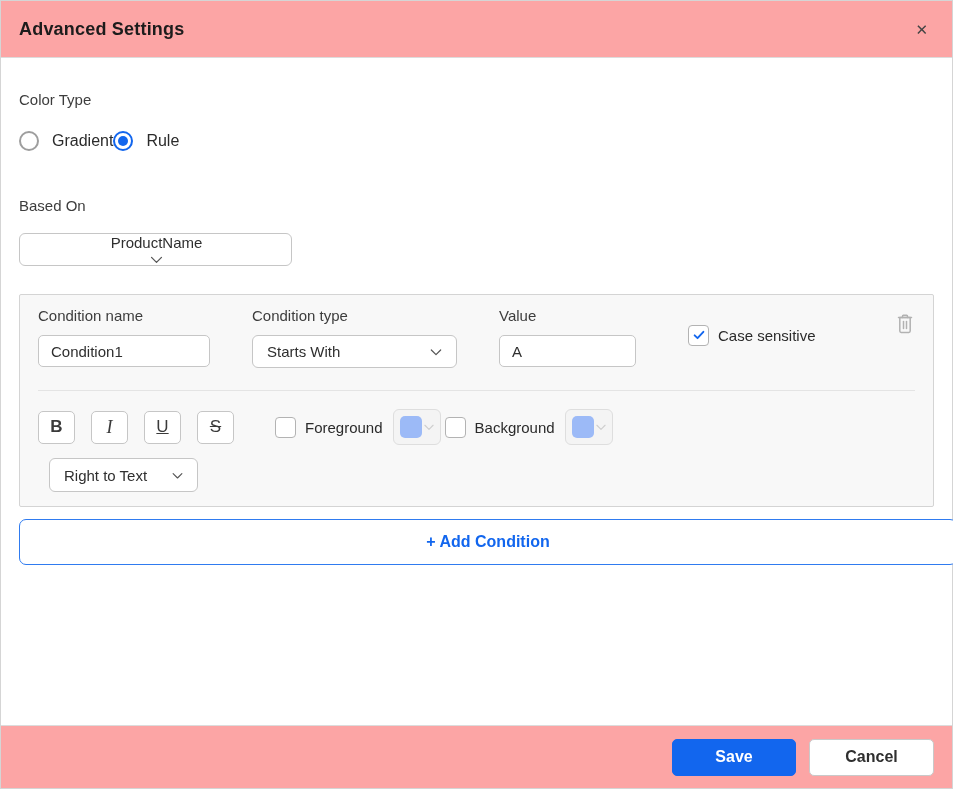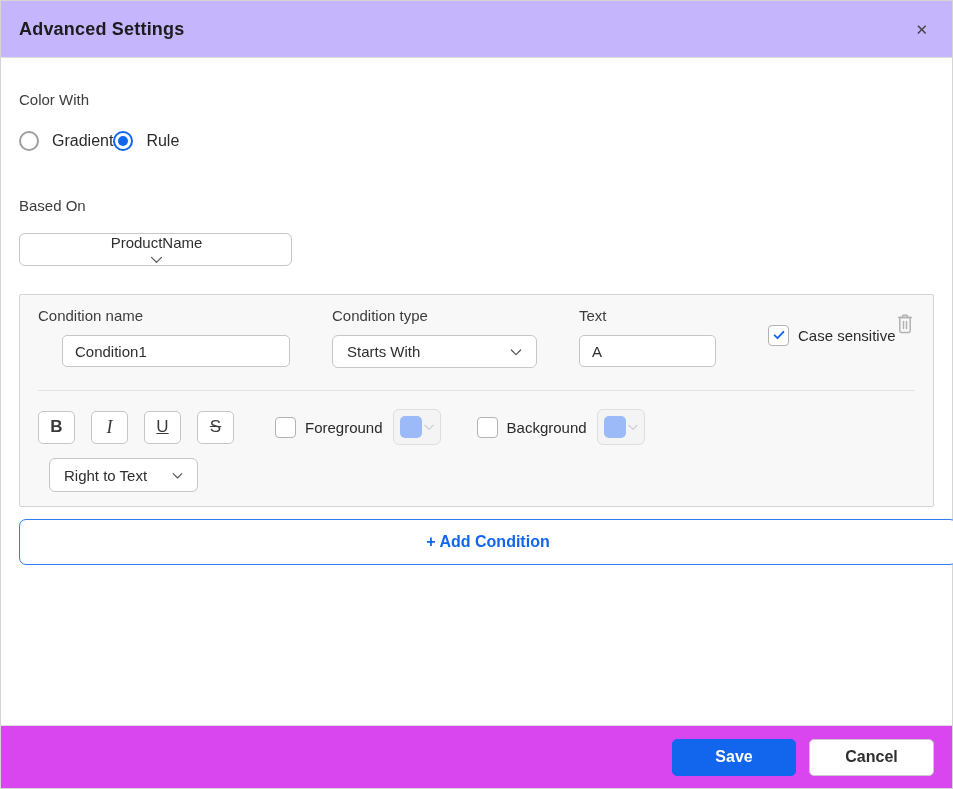--- a/index.html
+++ b/index.html
@@ -9,21 +9,21 @@
   .dialog {
     width:953px; height:789px;
     border:1px solid #d5d5d5;
     display:flex; flex-direction:column;
     background:#fff;
   }
 
   
   .header {
     height:57px; flex:0 0 57px;
-    background:#c4b5fd;
+    background:#fca5a5;
     border-bottom:1px solid #dcdcdc;
     display:flex; align-items:center; justify-content:space-between;
     padding:0 20px 0 18px;
   }
   .title { font-size:18px; font-weight:bold; color:#1c1c1c; letter-spacing:.2px; }
   .close { font-size:15px; color:#444; cursor:pointer; line-height:1; padding:4px; }
 
   
   .body { flex:1 1 auto; padding:33px 18px 0 18px; position:relative; }
 
@@ -68,21 +68,21 @@
   .row1 { display:flex; gap:42px; }
   .row1 .col { display:flex; flex-direction:column; }
   .row1 .col .field-label { margin-bottom:11px; }
   .text-input {
     height:32px; background:#fff;
     border:1px solid #c6c6c6; border-radius:5px;
     font-size:15px; color:#2f2f2f; padding:0 12px;
     font-family:"Liberation Sans", sans-serif;
     outline:none;
   }
-  .w-name { width:228px;margin-left:24px; }
+  .w-name { width:172px; }
   .w-type { width:205px;gap:6px; }
   .w-value { width:137px; }
 
   .case-col { display:flex; align-items:center; padding-bottom:5px; margin-left:10px; }
   .check-group { display:flex; align-items:center; gap:9px; cursor:pointer; }
   .check-label { font-size:15px; color:#2b2b2b; }
 
   .checkbox {
     width:21px; height:21px; border-radius:4px;
     border:1px solid #b3b3b3; background:#fff;
@@ -100,21 +100,21 @@
     display:inline-flex; align-items:center; justify-content:center;
     cursor:pointer; margin-right:16px;
     font-family:"Liberation Sans", sans-serif;
   }
   .fmt-bold { font-weight:bold; }
   .fmt-italic { font-style:italic; font-family:"Liberation Serif", serif; font-size:18px; }
   .fmt-underline { text-decoration:underline; }
   .fmt-strike { text-decoration:line-through; }
 
   .fg-group { margin-left:25px; }
-  .bg-group { margin-left:36px; }
+  .bg-group { margin-left:4px; }
   .swatch-btn {
     width:48px; height:36px; margin-left:10px;
     background:#f4f4f4; border:1px solid #dedede; border-radius:6px;
     display:inline-flex; align-items:center; justify-content:space-between;
     padding:0 4px 0 6px; cursor:default;
   }
   .swatch { width:22px; height:22px; border-radius:5px; }
 
   .icon-row { display:flex; align-items:center; margin-top:13px; }
   .red-box {
@@ -135,21 +135,21 @@
   .add-condition {
     margin-top:12px; width:938px; height:46px;
     background:#fff; border:1px solid #2f7bf0; border-radius:7px;
     color:#1266ee; font-size:16px; font-weight:bold;
     display:flex; align-items:center; justify-content:center;
     cursor:pointer; font-family:"Liberation Sans", sans-serif;
   }
 
   
   .footer {
-    flex:0 0 63px; background:#d946ef;
+    flex:0 0 63px; background:#fca5a5;
     border-top:1px solid #dcdcdc;
     display:flex; align-items:center; justify-content:flex-end;
     gap:13px; padding:0 18px;
   }
   .btn {
     height:37px; border-radius:5px; font-size:16px; font-weight:bold;
     display:inline-flex; align-items:center; justify-content:center;
     cursor:pointer; font-family:"Liberation Sans", sans-serif;
   }
   .btn-save { width:124px; background:#1266ee; border:1px solid #1266ee; color:#fff; }
@@ -160,21 +160,21 @@
 
 <div class="dialog">
 
   <div class="header">
     <div class="title">Advanced Settings</div>
     <div class="close">✕</div>
   </div>
 
   <div class="body">
 
-    <div class="field-label">Color With</div>
+    <div class="field-label">Color Type</div>
 
     <div class="radio-row">
       <label class="radio">
         <span class="radio-circle"></span>
         <span>Gradient</span>
       </label>
       <label class="radio">
         <span class="radio-circle checked"></span>
         <span>Rule</span>
       </label>
@@ -207,21 +207,21 @@
         <div class="col">
           <div class="field-label">Condition type</div>
           <div class="select w-type">
             <span>Starts With</span>
             <svg width="16" height="16" viewBox="0 0 24 24" fill="none" stroke="#555" stroke-width="1.8" stroke-linecap="round" stroke-linejoin="round">
                 <polyline points="5,9 12,16 19,9"></polyline>
               </svg>
           </div>
         </div>
         <div class="col">
-          <div class="field-label">Text</div>
+          <div class="field-label">Value</div>
           <input class="text-input w-value" value="A" style="">
         </div>
         <div class="case-col">
           <label class="check-group">
             <span class="checkbox">
               <svg width="14" height="14" viewBox="0 0 24 24" fill="none" stroke="#1266ee" stroke-width="3.2" stroke-linecap="round" stroke-linejoin="round">
                   <polyline points="4.5,12.5 9.5,17.5 19.5,6.5"></polyline>
                 </svg>
             </span>
             <span class="check-label">Case sensitive</span>

